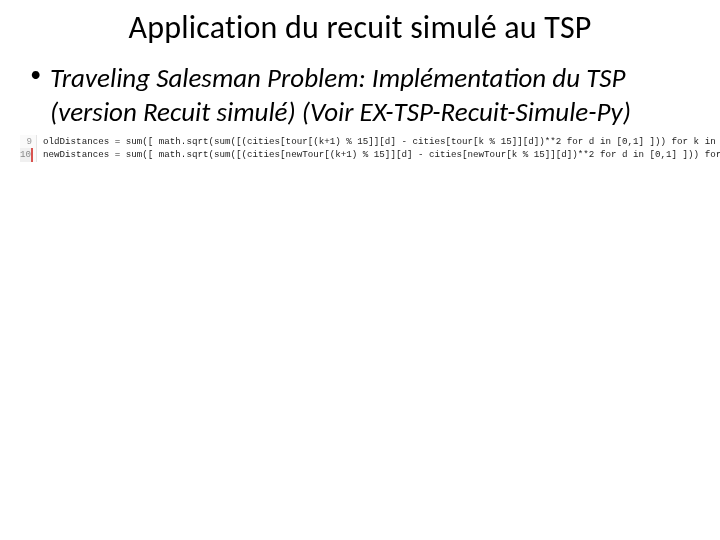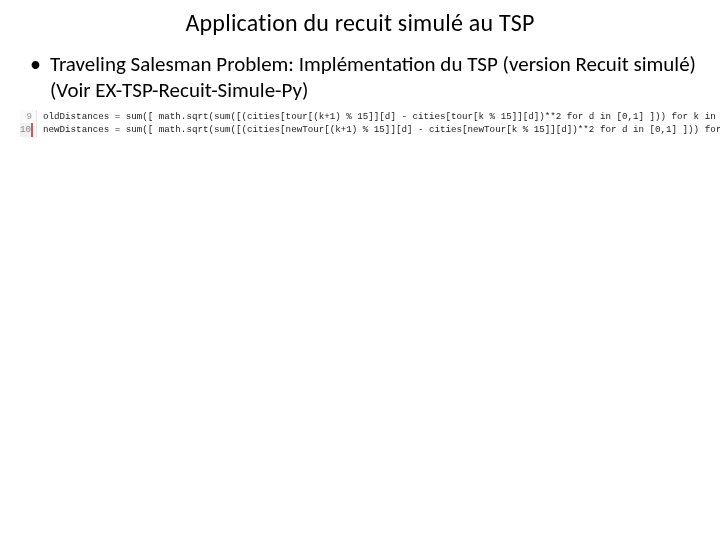--- a/index.html
+++ b/index.html
@@ -10,36 +10,37 @@
     font-family: Calibri, Arial, sans-serif;
     color: #000;
     overflow: hidden;
   }
   .slide {
     width: 100%;
     height: 100%;
     padding: 8px 20px 20px 20px;
   }
   .title {
-    font-size: 24px;
+    font-size: 32px;
     font-weight: 400;
     text-align: center;
     margin-bottom: 14px;
     letter-spacing: 0.2px;
   }
   .bullet-list {
     list-style: none;
     padding-left: 6px;
   }
   .bullet-list li {
     position: relative;
     padding-left: 24px;
-    font-size: 21px;
+    font-size: 27px;
     line-height: 1.25;
     margin-bottom: 6px;
+    font-style: italic;
   }
   .bullet-list li::before {
     content: "•";
     position: absolute;
     left: 4px;
     top: 0;
     font-size: 22px;
   }
   .code-block {
     display: flex;

